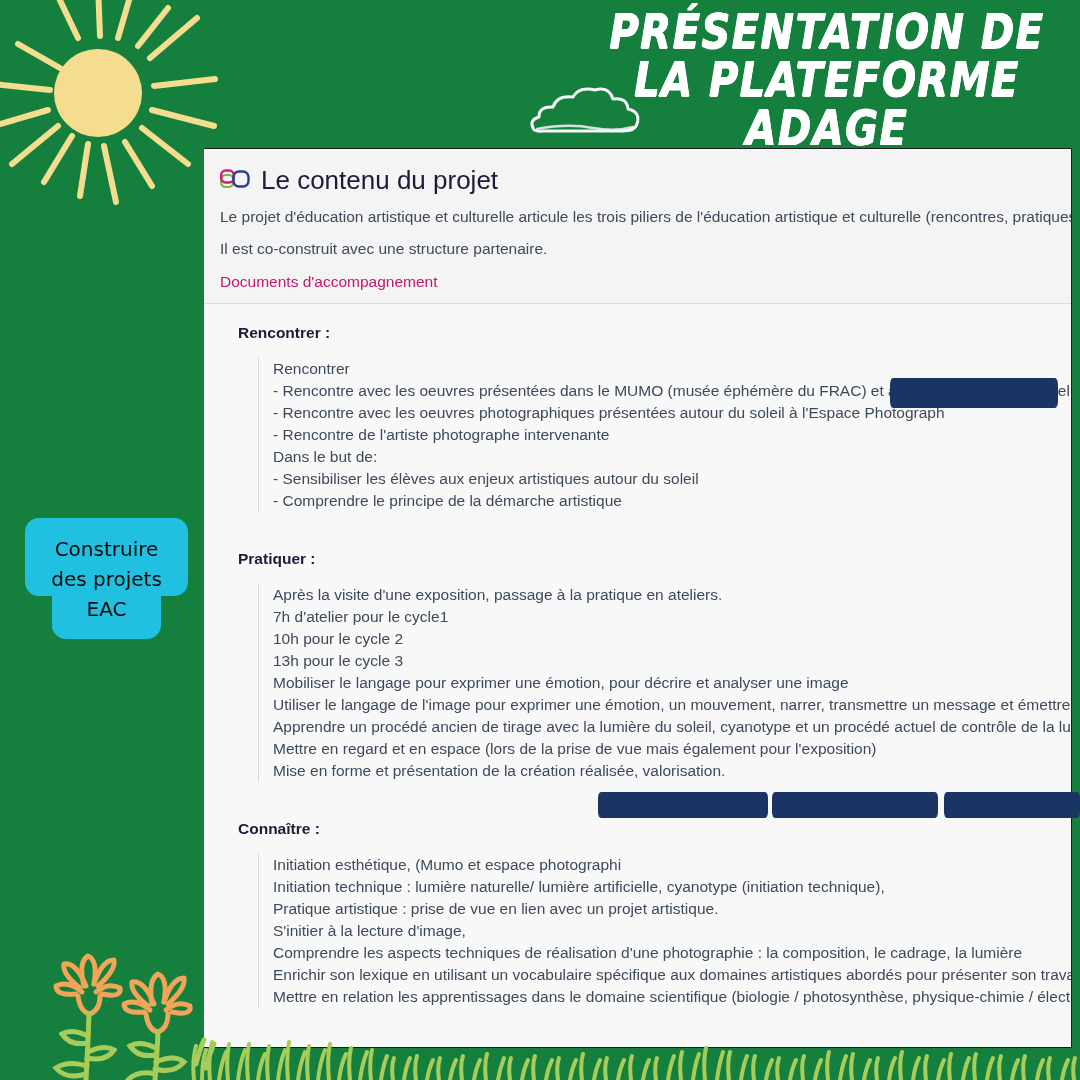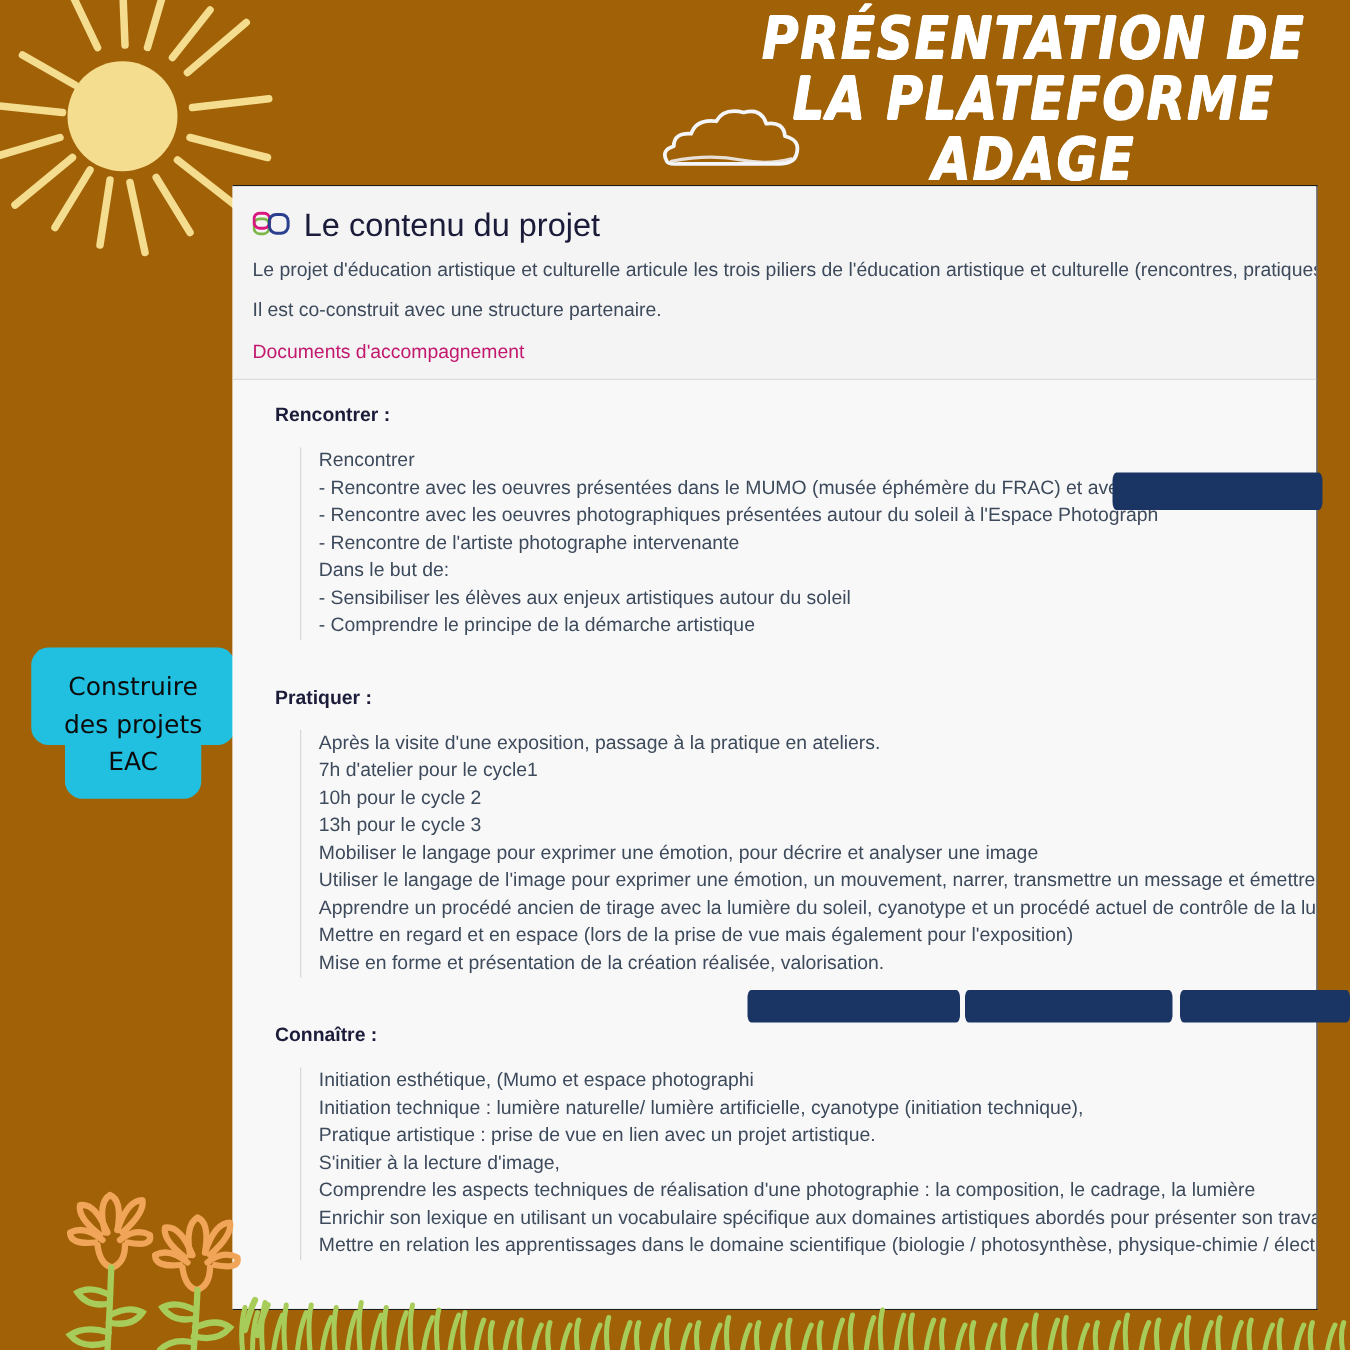--- a/index.html
+++ b/index.html
@@ -5,21 +5,21 @@
 <style>
   html, body {
     margin: 0;
     padding: 0;
     background: #16305c;
   }
   #canvas {
     position: relative;
     width: 1080px;
     height: 1080px;
-    background: #a16207;
+    background: #15803d;
     overflow: hidden;
     font-family: "Liberation Sans", sans-serif;
   }
 
   
   .deco { position: absolute; pointer-events: none; }
 
   #sun-decoration   { left: -8px;  top: -14px;  width: 230px; height: 220px; }
   #cloud-decoration { left: 523px; top: 84px;   width: 125px; height: 56px;  }
   #flowers-decoration { left: 28px; top: 944px; width: 200px; height: 136px; }
@@ -81,21 +81,21 @@
     color: #0b0b0b;
     font-size: 20px;
     line-height: 26px;
     text-align: center;
     font-family: "DejaVu Sans", sans-serif;
   }
 
   
   #project-panel {
     position: absolute;
-    left: 186px;
+    left: 204px;
     top: 148px;
     width: 868px;
     height: 900px;
     background: #ffffff;
     border: 1px solid #1c1c1c;
     border-left: 0;
     box-sizing: border-box;
     overflow: hidden;
   }
   #panel-scroll {

